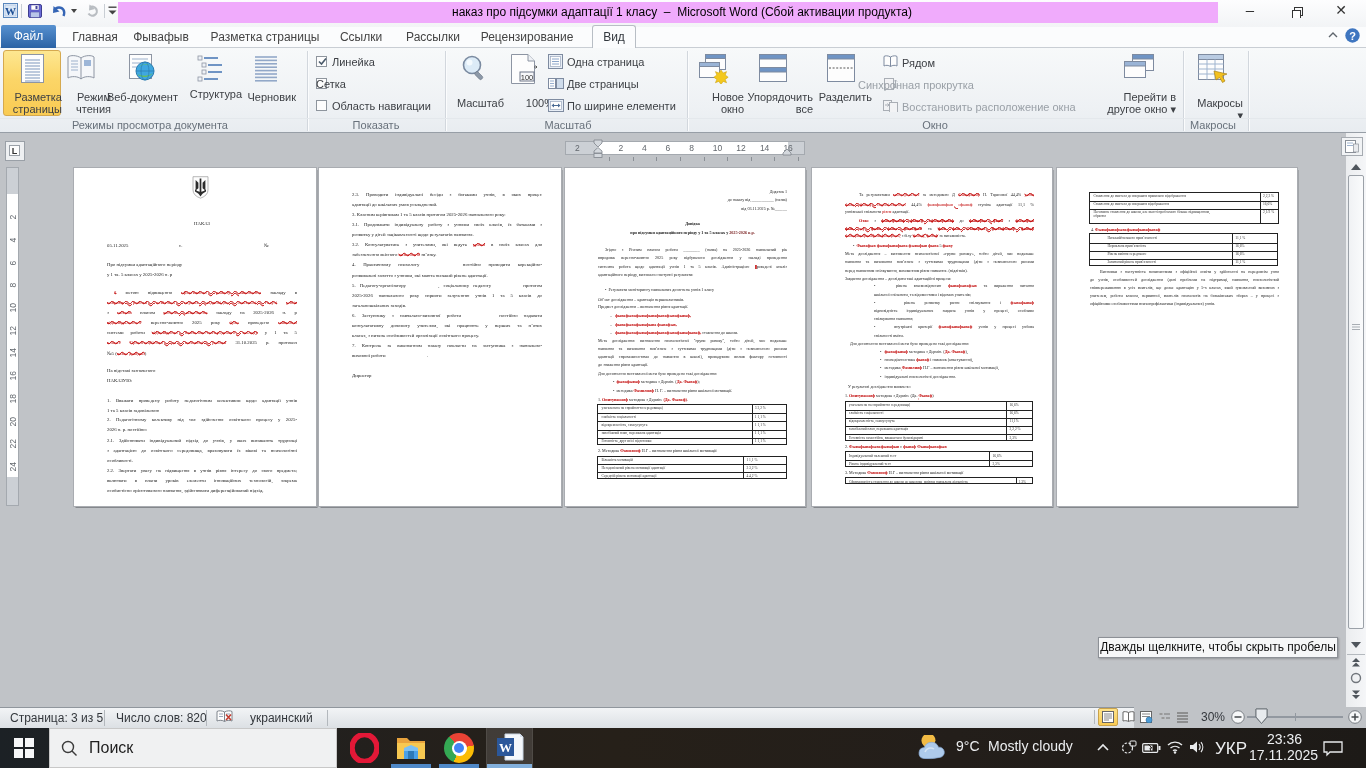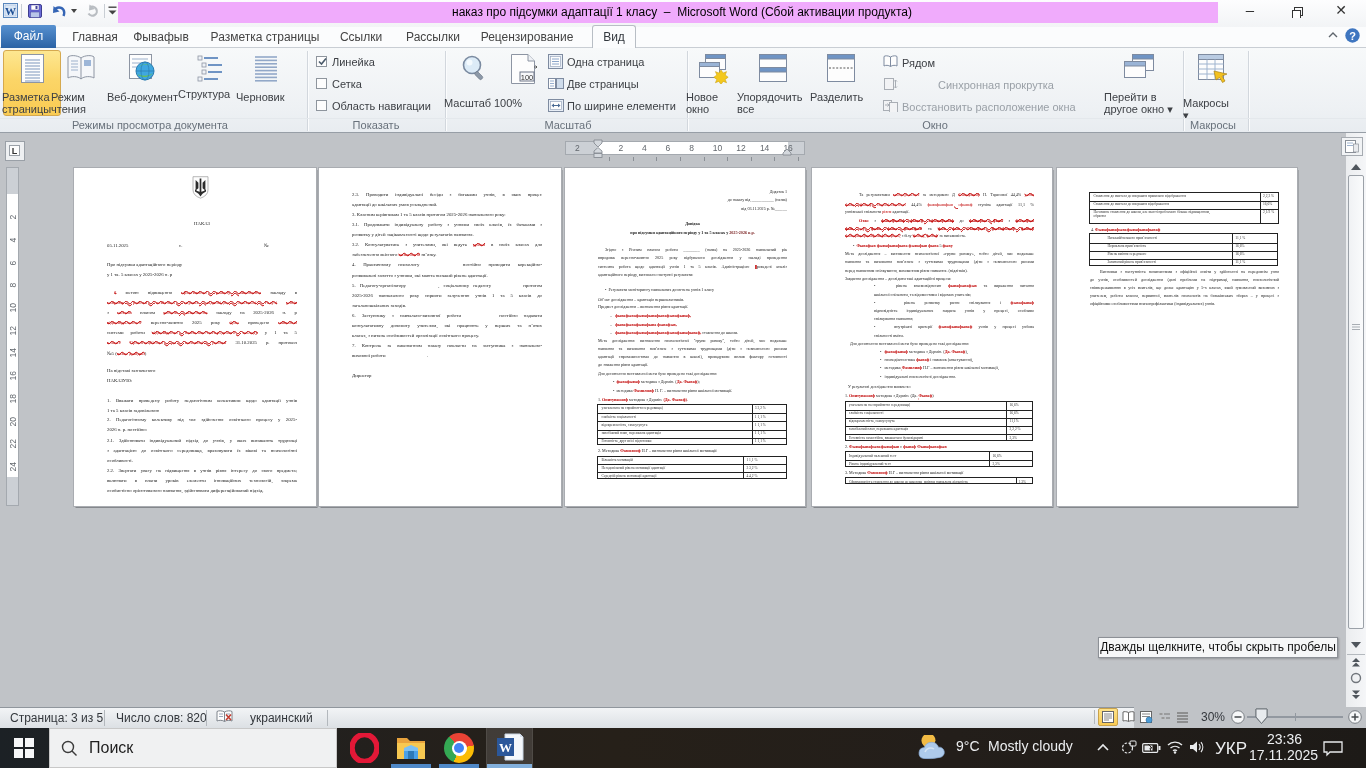--- a/index.html
+++ b/index.html
@@ -12,21 +12,21 @@
 
 #tabrow{left:0;top:27px;width:1366px;height:21px;background:#fbfcfd}
 .tb{position:absolute;top:30px;height:18px;font-size:12px;color:#444;text-align:center}
 #filetab{left:1px;top:25px;width:55px;height:23px;background:linear-gradient(#5791d0,#2a62a5);border-radius:2px 2px 0 0;color:#fff;font-size:12px;text-align:center;line-height:23px}
 #vidtab{left:592px;top:25px;width:44px;height:23px;background:#fbfcfd;border:1px solid #b8bec5;border-bottom:none;border-radius:3px 3px 0 0;color:#33383e;font-size:12px;text-align:center;line-height:22px}
 #tabline{left:0;top:47px;width:1366px;height:1px;background:#c9ced4}
 
 #ribbon{left:0;top:48px;width:1366px;height:85px;background:linear-gradient(#f7f9fa,#eef1f4 70%,#e8ecf0)}
 #ribbon .sep{position:absolute;top:3px;height:80px;width:1px;background:#d2d7dd;box-shadow:1px 0 0 #fbfcfd}
 .glabel{position:absolute;top:119px;font-size:11px;color:#68717b;text-align:center;white-space:nowrap}
-.btnlbl{position:absolute;font-size:11px;color:#3d4045;text-align:left;white-space:nowrap;line-height:12px}
+.btnlbl{position:absolute;font-size:11px;color:#3d4045;text-align:right;white-space:nowrap;line-height:12px}
 .slbl{position:absolute;font-size:11px;color:#3d4045;white-space:nowrap}
 .slbl.dis{color:#9aa0a7}
 .selbtn{position:absolute;background:linear-gradient(#fde791,#fbd567 45%,#f9cb53);border:1px solid #d5a94f;border-radius:3px}
 .chk{position:absolute;width:11px;height:11px;background:#fdfdfd;border:1px solid #8e959d}
 
 #docarea{left:0;top:133px;width:1366px;height:574px;background:#c0c3c7}
 .page{position:absolute;background:#fff;box-shadow:1.5px 2px 0 #84878c;outline:1px solid #a9acb1}
 
 #hrul{position:absolute;left:565px;top:8px;width:240px;height:14px;background:#fff;border:1px solid #a4a9af}
 #vrul{position:absolute;left:6px;top:34px;width:13px;height:339px;background:#fff;border:1px solid #a4a9af}
@@ -188,21 +188,21 @@
     <line x1="2" y1="26.8" x2="24" y2="26.8" stroke="#92a8c8" stroke-width="1.6"></line>
   </svg>
 <div class="btnlbl" style="left:236px;top:91px;width:60px">Черновик</div>
 <div class="glabel" style="left:20px;width:260px">Режимы просмотра документа</div>
 <div class="chk" style="left:316px;top:56px"></div>
 <svg class="abs" style="left:317px;top:56px" width="11" height="11" viewBox="0 0 11 11">
     <path d="M2 5.5 L4.5 8 L9 2.5" fill="none" stroke="#4a5a6a" stroke-width="1.6"></path>
   </svg>
 <div class="slbl" style="left:332px;top:56px">Линейка</div>
 <div class="chk" style="left:316px;top:78px"></div>
-<div class="slbl" style="left:332px;top:78px">Сетка</div>
+<div class="slbl" style="left:316px;top:78px">Сетка</div>
 <div class="chk" style="left:316px;top:100px"></div>
 <div class="slbl" style="left:332px;top:100px">Область навигации</div>
 <div class="glabel" style="left:316px;width:120px">Показать</div>
 <svg class="abs" style="left:460px;top:54px" width="28" height="30" viewBox="0 0 28 30">
     <circle cx="12" cy="11" r="8.5" fill="#dcebf7" stroke="#7a8aa0" stroke-width="1.6"></circle>
     <circle cx="9.5" cy="8.5" r="3" fill="#f4fafe"></circle>
     <rect x="17" y="17" width="9" height="4" rx="1.5" transform="rotate(45 17 17)" fill="#8d99a8" stroke="#6a7686" stroke-width="0.6"></rect>
   </svg>
 <div class="btnlbl" style="left:444px;top:97px;width:60px">Масштаб</div>
 <svg class="abs" style="left:508px;top:54px" width="30" height="30" viewBox="0 0 30 30">
@@ -261,21 +261,21 @@
 <div class="btnlbl" style="left:810px;top:91px;width:62px">Разделить</div>
 <svg class="abs" style="left:883px;top:55px" width="15" height="13" viewBox="0 0 15 13">
     <path d="M7.5 2 C5 0.5 2 0.5 1 1.5 L1 11 C2.5 10 5.5 10 7.5 11.5 C9.5 10 12.5 10 14 11 L14 1.5 C13 0.5 10 0.5 7.5 2 Z" fill="#fdfdfd" stroke="#7e8ba0"></path>
     <line x1="7.5" y1="2" x2="7.5" y2="11.5" stroke="#7e8ba0"></line>
   </svg>
 <div class="slbl" style="left:902px;top:57px">Рядом</div>
 <svg class="abs" style="left:883px;top:77px" width="15" height="13" viewBox="0 0 15 13">
     <rect x="1.5" y="1.5" width="9" height="11" fill="#f2f3f5" stroke="#a9aeb5"></rect>
     <path d="M12.5 3 L12.5 11 M11 4.5 L12.5 3 L14 4.5 M11 9.5 L12.5 11 L14 9.5" stroke="#a9aeb5" fill="none"></path>
   </svg>
-<div class="slbl dis" style="left:938px;top:79px">Синхронная прокрутка</div>
+<div class="slbl dis" style="left:858px;top:79px">Синхронная прокрутка</div>
 <svg class="abs" style="left:883px;top:99px" width="15" height="13" viewBox="0 0 15 13">
     <rect x="0.5" y="1.5" width="8" height="10" fill="#f2f3f5" stroke="#a9aeb5"></rect>
     <rect x="6.5" y="3.5" width="8" height="10" fill="#f2f3f5" stroke="#a9aeb5"></rect>
     <path d="M2 6 L6 6 M4.5 4.5 L6 6 L4.5 7.5" stroke="#a9aeb5" fill="none"></path>
   </svg>
 <div class="slbl dis" style="left:902px;top:101px">Восстановить расположение окна</div>
 <svg class="abs" style="left:1124px;top:54px" width="30" height="28" viewBox="0 0 30 28">
     <rect x="8.5" y="0.5" width="21" height="16" fill="#fdfdfd" stroke="#7e8ba0"></rect>
     <rect x="8.5" y="0.5" width="21" height="4.5" fill="#6f94c4" stroke="#7e8ba0"></rect>
     <rect x="0.5" y="7.5" width="21" height="16" fill="#fdfdfd" stroke="#7e8ba0"></rect>

